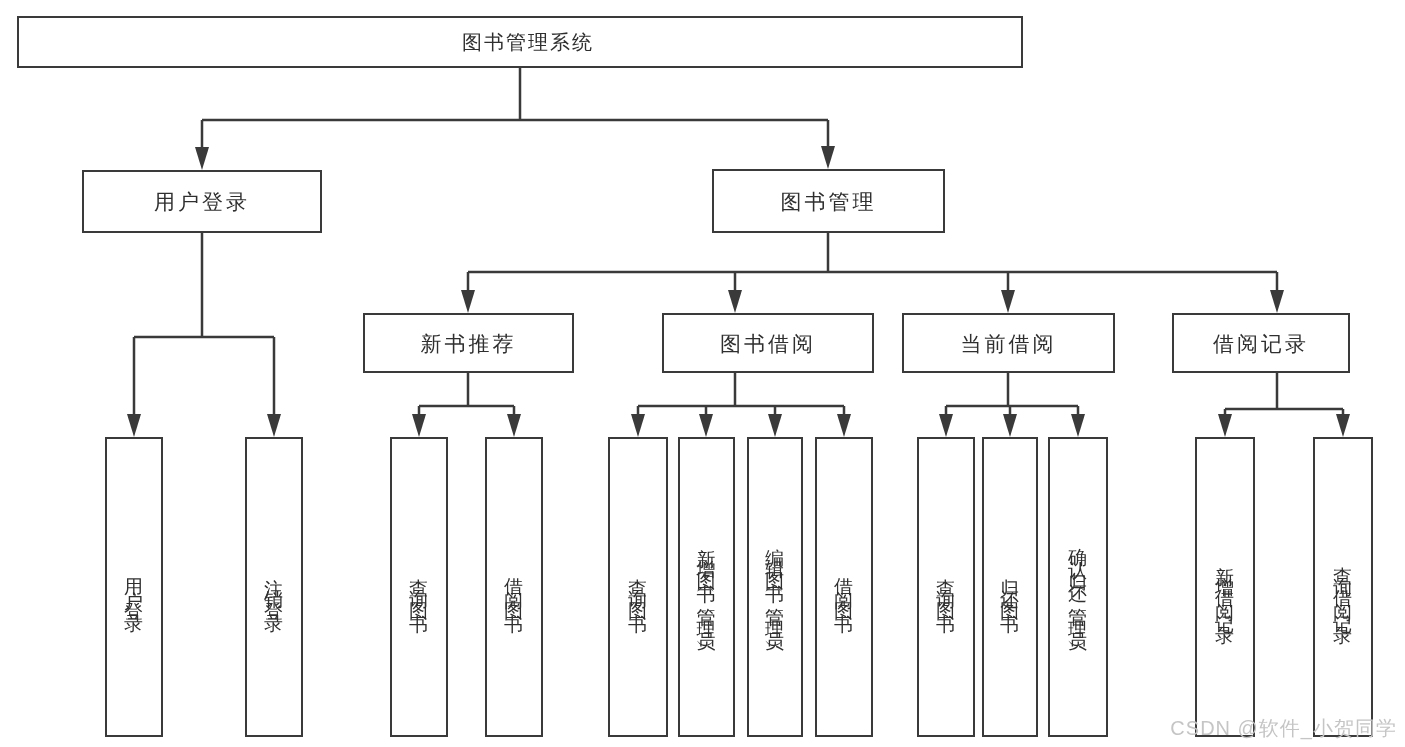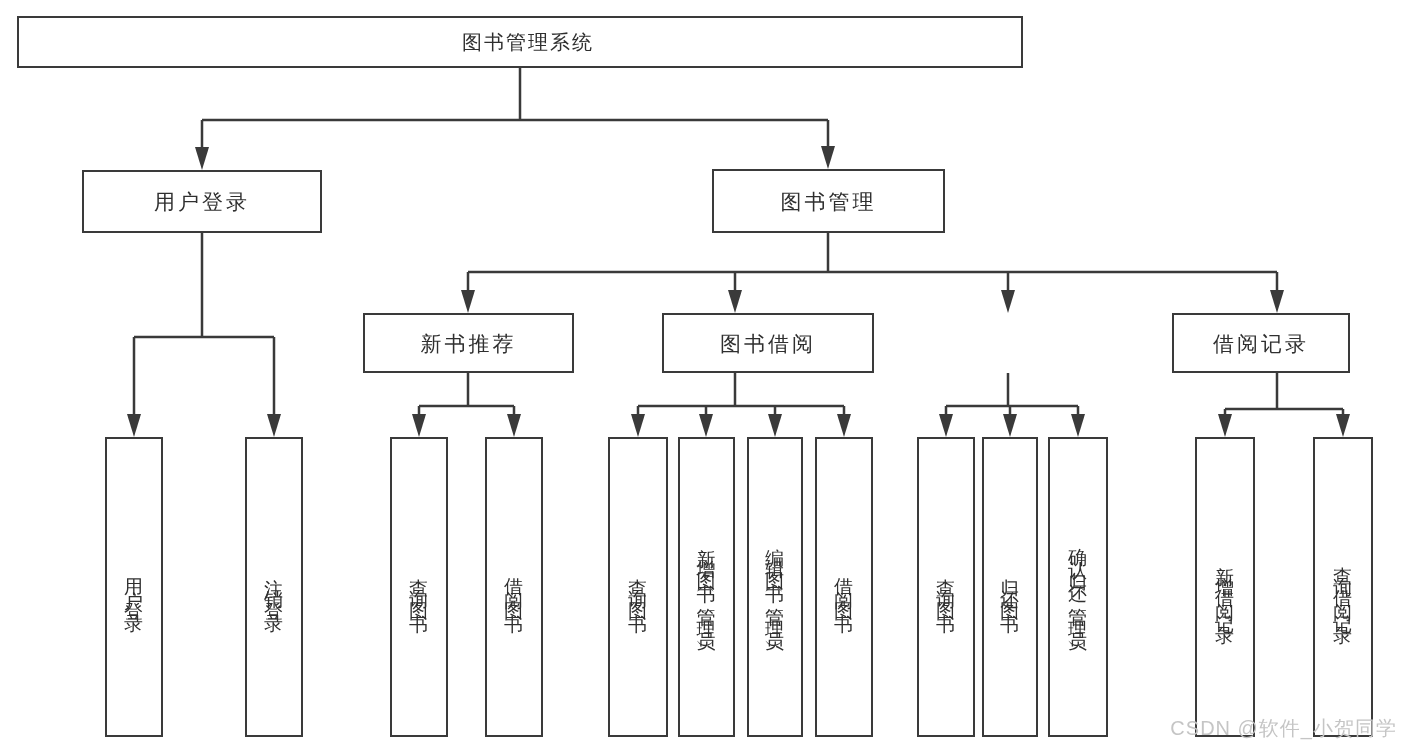--- a/index.html
+++ b/index.html
@@ -107,20 +107,23 @@
   <div class="box" style="left:363px;top:313px;width:211px;height:60px">
     <span class="hlabel">新书推荐</span>
   </div>
 
   <div class="box" style="left:712px;top:169px;width:233px;height:64px">
     <span class="hlabel">图书管理</span>
   </div>
   <div class="box" style="left:662px;top:313px;width:212px;height:60px">
     <span class="hlabel">图书借阅</span>
   </div>
+  <div class="box" style="left:902px;top:313px;width:213px;height:60px">
+    <span class="hlabel">当前借阅</span>
+  </div>
   <div class="box" style="left:1172px;top:313px;width:178px;height:60px">
     <span class="hlabel">借阅记录</span>
   </div>
 
   <div class="box leaf" style="left:105px;top:437px;width:58px;height:300px">
     <span class="vtext">用户登录</span>
   </div>
   <div class="box leaf" style="left:245px;top:437px;width:58px;height:300px">
     <span class="vtext">注销登录</span>
   </div>

